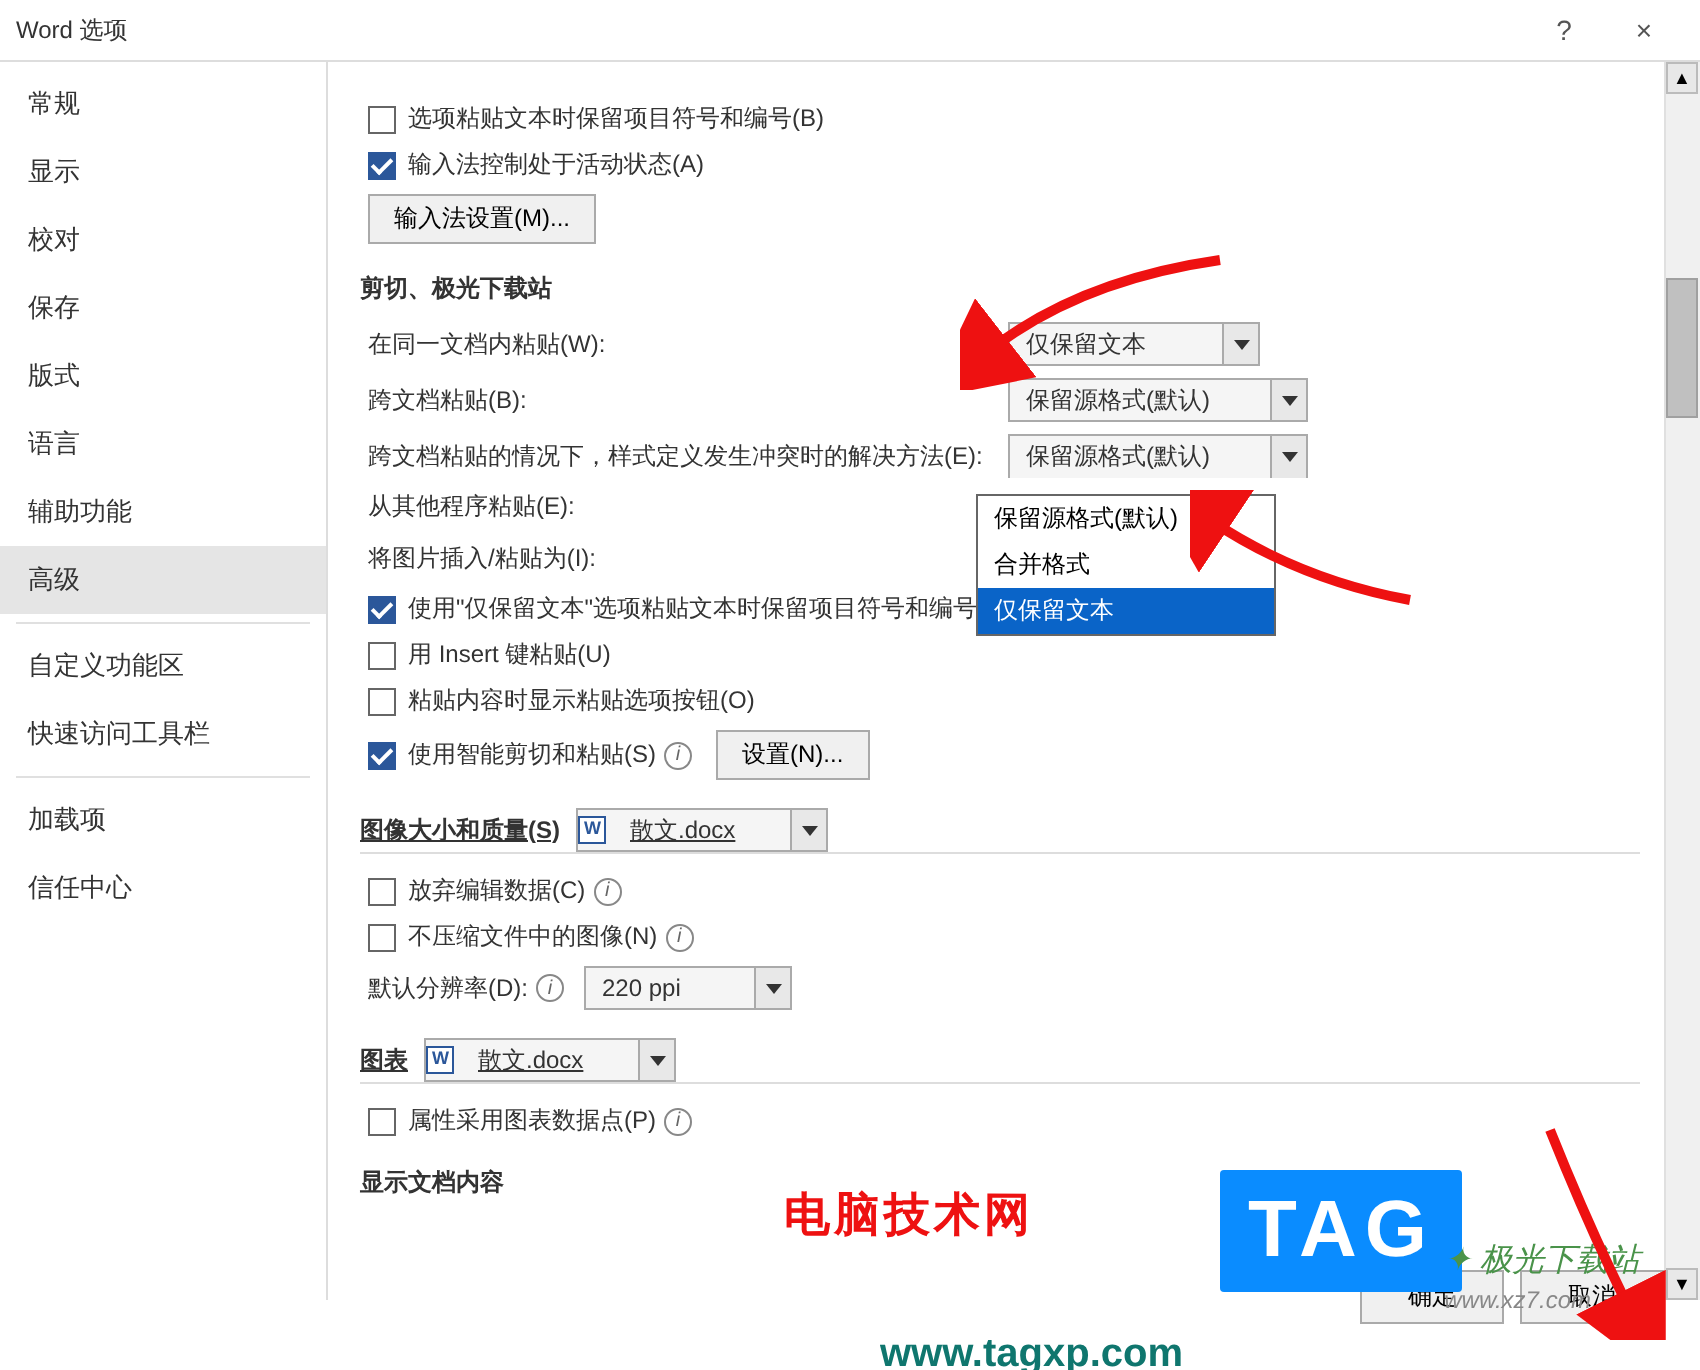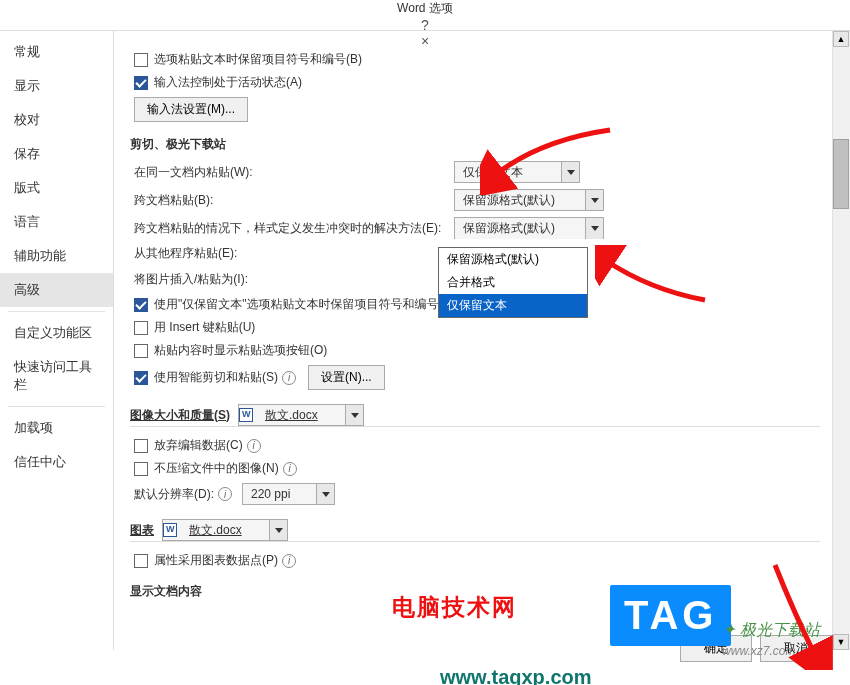--- a/index.html
+++ b/index.html
@@ -1,24 +1,24 @@
 <!DOCTYPE html>
 <html><head>
 <meta charset="utf-8">
 <style>
 * { box-sizing: border-box; margin: 0; padding: 0; font-family: "Microsoft YaHei", "Segoe UI", sans-serif; }
 body { background: #fff; width: 850px; height: 685px; position: relative; overflow: hidden; }
 
-.titlebar { height: 30px; display: flex; align-items: center; padding: 0 8px; font-size: 12px; color: #333; flex-direction: column; }
+.titlebar { height: 30px; display: flex; align-items: center; padding: 0 8px; font-size: 12px; color: #333; }
 .titlebar .spacer { flex: 1; }
 .titlebar .tb-btn { width: 40px; height: 30px; display: flex; align-items: center; justify-content: center; font-size: 14px; color: #555; cursor: pointer; }
 
 .dialog-body { display: flex; height: 620px; border-top: 1px solid #ddd; }
 
-.sidebar { width: 114px; background: #fff; border-right: 1px solid #ddd; padding: 4px 0; }
+.sidebar { width: 164px; background: #fff; border-right: 1px solid #ddd; padding: 4px 0; }
 .sidebar-item { padding: 8px 14px; font-size: 13px; color: #333; cursor: pointer; }
 .sidebar-item.selected { background: #e5e5e5; }
 .sidebar-sep { height: 1px; background: #e0e0e0; margin: 4px 8px; }
 
 .content { flex: 1; position: relative; padding: 14px 30px 10px 16px; overflow: hidden; }
 .content-inner { width: 100%; }
 
 .row { display: flex; align-items: center; margin: 6px 0; font-size: 12px; color: #333; }
 .row.indent1 { padding-left: 4px; }
 
@@ -31,21 +31,21 @@
 
 .label-col { width: 320px; display: flex; align-items: center; }
 .ctrl-col { display: flex; align-items: center; }
 
 .combo { display: inline-flex; align-items: center; border: 1px solid #aaa; background: #f5f5f5; height: 22px; font-size: 12px; }
 .combo .combo-text { padding: 0 8px; flex: 1; }
 .combo .combo-arrow { width: 18px; height: 100%; border-left: 1px solid #aaa; display: flex; align-items: center; justify-content: center; background: #e8e8e8; }
 .combo .combo-arrow::after { content: ""; width: 0; height: 0; border-left: 4px solid transparent; border-right: 4px solid transparent; border-top: 5px solid #333; }
 .combo.w120 { width: 126px; }
 .combo.w140 { width: 150px; }
-.combo.w100 { width: 93px; }
+.combo.w100 { width: 104px; }
 
 .btn { border: 1px solid #aaa; background: #f0f0f0; padding: 3px 12px; font-size: 12px; cursor: pointer; }
 
 .info-icon { width: 14px; height: 14px; border: 1px solid #888; border-radius: 50%; display: inline-flex; align-items: center; justify-content: center; font-size: 10px; color: #666; margin-left: 4px; font-style: italic; }
 
 .dropdown-open { position: absolute; border: 1px solid #666; background: #fff; font-size: 12px; z-index: 10; }
 .dropdown-open .dd-item { padding: 3px 8px; white-space: nowrap; }
 .dropdown-open .dd-item.sel { background: #0a64c8; color: #fff; }
 
 .scroll-track { position: absolute; right: 0; top: 0; width: 18px; height: 100%; background: #f0f0f0; border-left: 1px solid #e0e0e0; }

